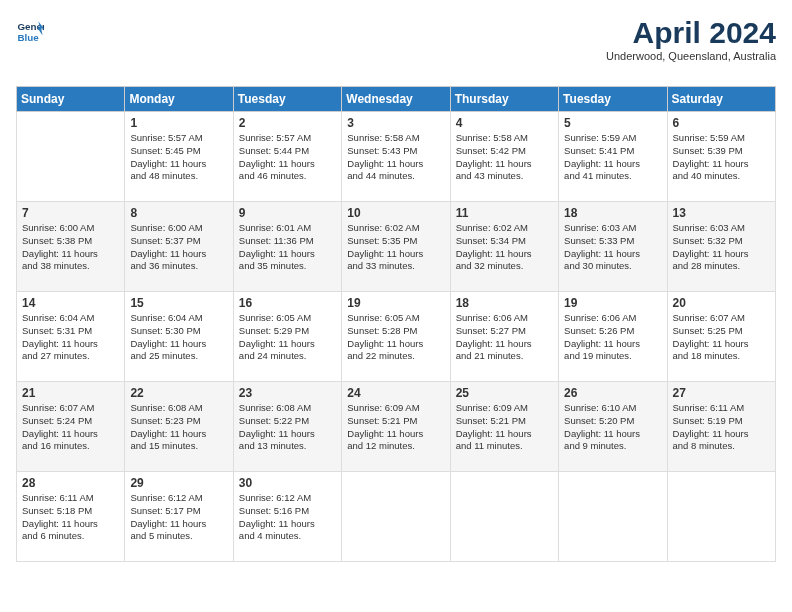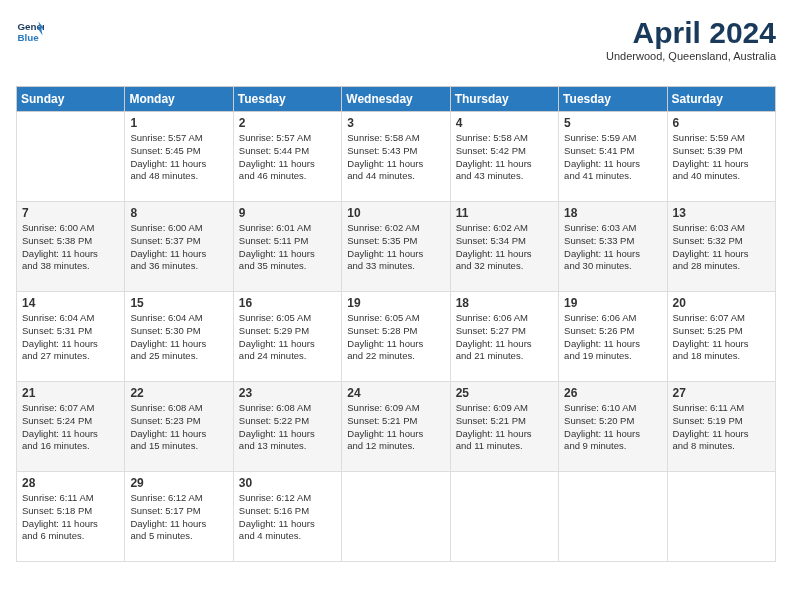--- a/index.html
+++ b/index.html
@@ -174,21 +174,21 @@
         <td>
           <span class="day-num">8</span>
           <div class="cell-text" style="white-space: pre-line;">Sunrise: 6:00 AM
 Sunset: 5:37 PM
 Daylight: 11 hours
 and 36 minutes.</div>
         </td>
         <td>
           <span class="day-num">9</span>
           <div class="cell-text" style="white-space: pre-line;">Sunrise: 6:01 AM
-Sunset: 5:11 PM
+Sunset: 11:36 PM
 Daylight: 11 hours
 and 35 minutes.</div>
         </td>
         <td>
           <span class="day-num">10</span>
           <div class="cell-text" style="white-space: pre-line;">Sunrise: 6:02 AM
 Sunset: 5:35 PM
 Daylight: 11 hours
 and 33 minutes.</div>
         </td>

